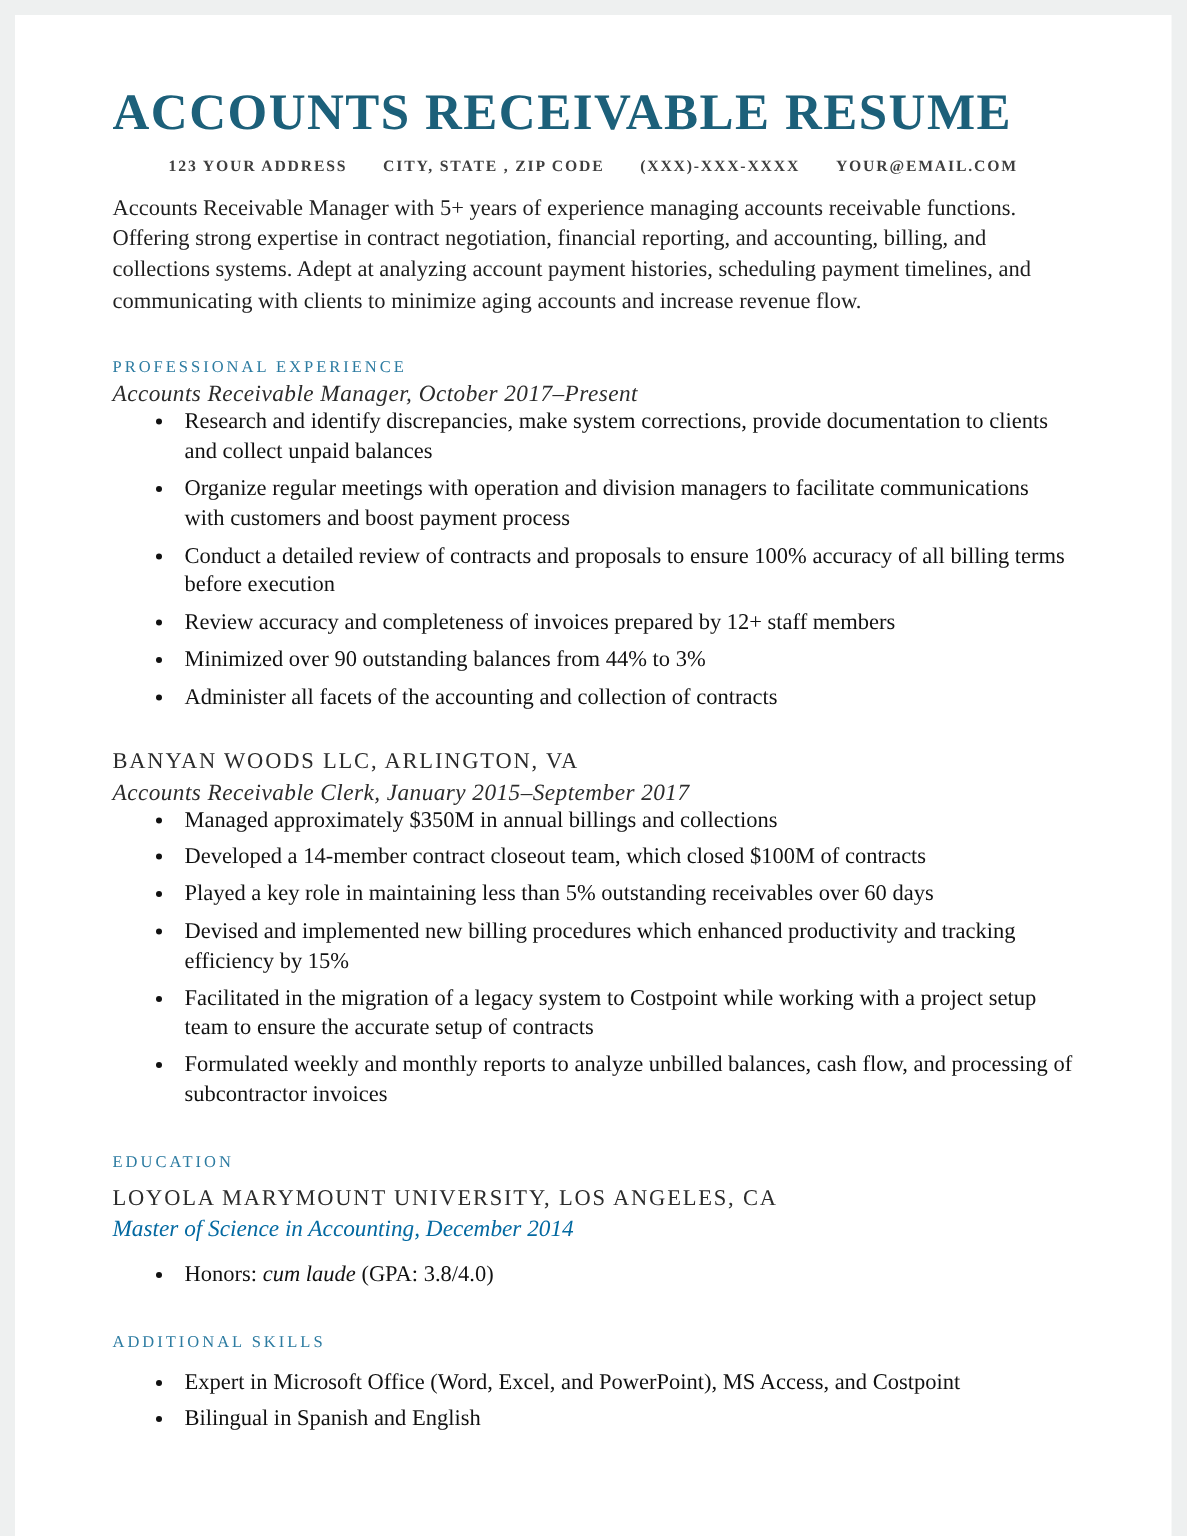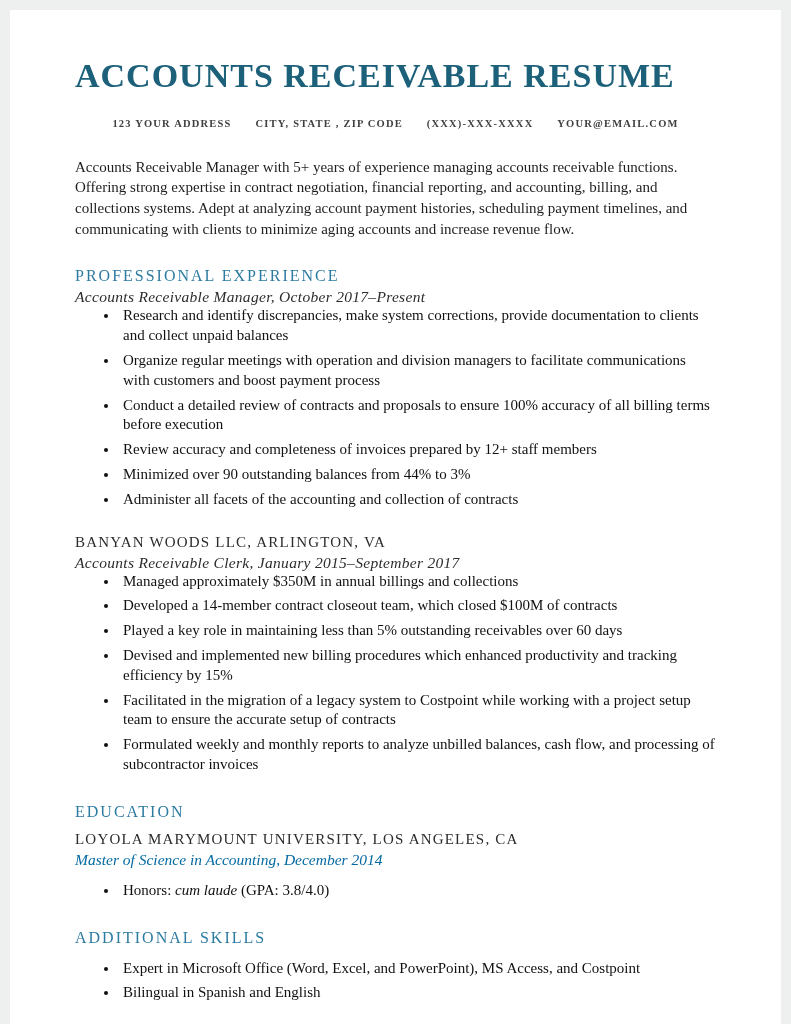--- a/index.html
+++ b/index.html
@@ -21,36 +21,36 @@
   .resume-title {
     font-size: 34px;
     font-weight: bold;
     color: #1c607a;
     letter-spacing: 1px;
     line-height: 1.05;
     text-align: left;
     white-space: nowrap;
   }
   .contact-line {
-    margin-top: 24px;
+    margin-top: 12px;
     text-align: center;
     font-size: 10.5px;
     letter-spacing: 1.2px;
     color: #3f3f3f;
     font-weight: bold;
   }
   .contact-line span { display: inline-block; margin: 0 10px; }
   .summary {
-    margin-top: 28px;
+    margin-top: 12px;
     font-size: 15px;
     line-height: 1.38;
     color: #1e1e1e;
   }
   .section-heading {
-    font-size: 16px;
+    font-size: 11px;
     letter-spacing: 2px;
     color: #2c7ba1;
     font-weight: normal;
     margin-top: 28px;
   }
   .company-line {
     margin-top: 10px;
     font-size: 15px;
     letter-spacing: 1.2px;
     color: #2c2c2c;

